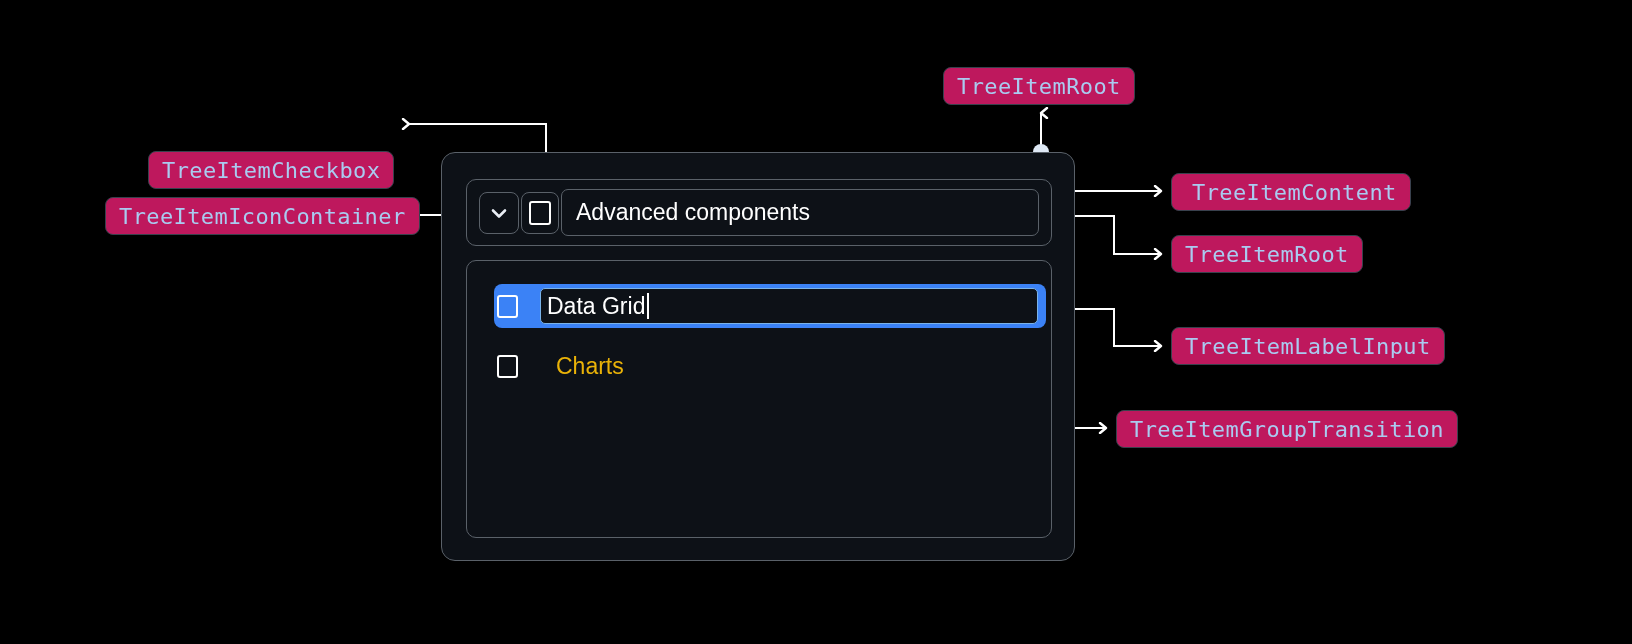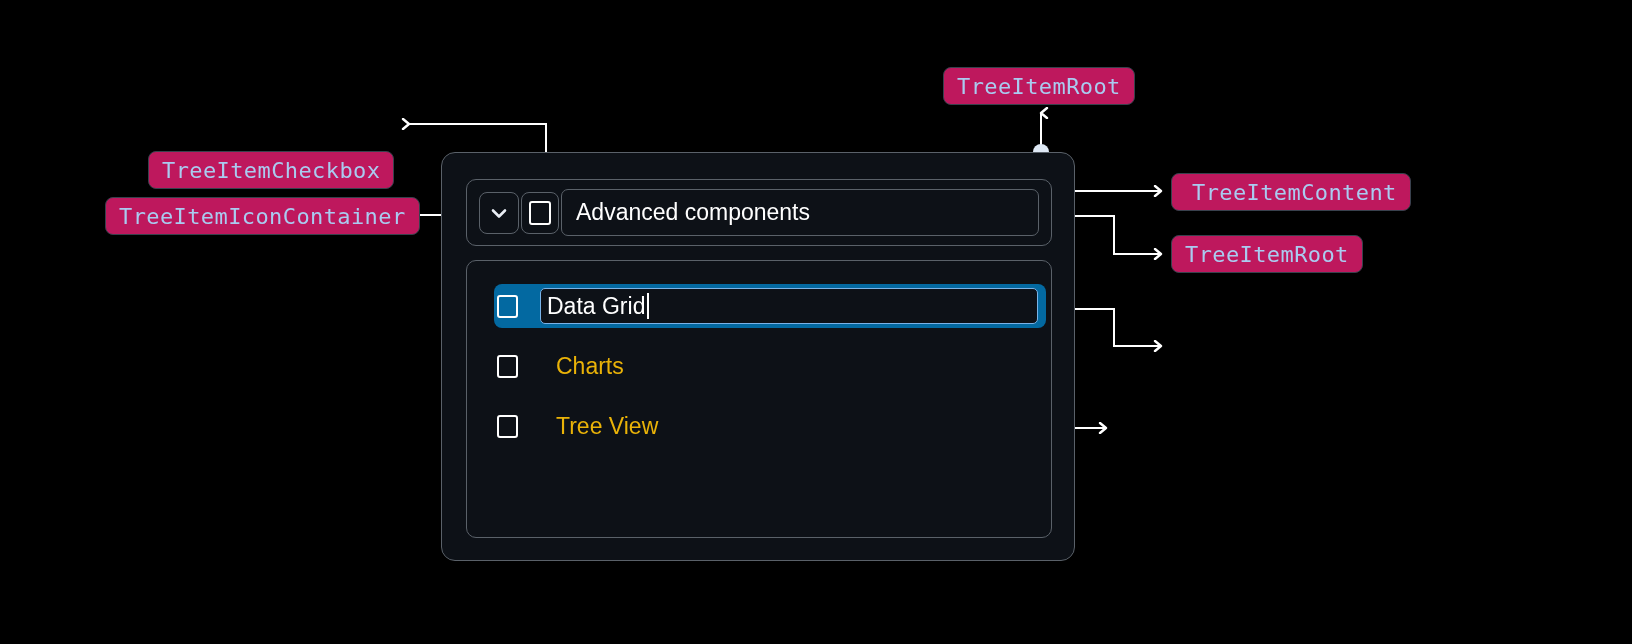--- a/index.html
+++ b/index.html
@@ -94,21 +94,21 @@
   }
 
   .tree-row {
     display: flex; align-items: center;
     height: 44px;
     margin: 0 0 16px 0;
     padding-left: 30px;
     gap: 22px;
   }
   .tree-row.selected {
-    background: #0369a1;
+    background: #3b82f6;
     border-radius: 8px;
     margin-left: 27px;
     margin-right: 5px;
     padding-left: 3px;
   }
   .row-cb {
     width: 21px; height: 23px;
     border: 2.5px solid #ffffff;
     border-radius: 3px;
     flex: 0 0 auto;
@@ -186,21 +186,23 @@
   <div class="chip" style="left:148px; top:107px;margin-top:44px;">TreeItemCheckbox</div>
 
   <div class="chip" style="left:77px; top:197px;margin-left:28px;">TreeItemIconContainer</div>
 
   <div class="chip" style="left:943px; top:67px;">TreeItemRoot</div>
 
   <div class="chip" style="left:1171px; top:173px;padding-left:20px;">TreeItemContent</div>
 
   <div class="chip" style="left:1171px; top:235px;">TreeItemRoot</div>
 
-
+  <div class="chip" style="left:1171px; top:327px;">TreeItemLabelInput</div>
+
+  <div class="chip" style="left:1116px; top:410px;">TreeItemGroupTransition</div>
 
   <div class="tree-root">
 
     <div class="tree-content">
 
       <div class="icon-container">
         <span>
           <svg width="24" height="24" viewBox="0 0 24 24" fill="none" stroke="#e9eef5" stroke-width="2.6" stroke-linecap="round" stroke-linejoin="round">
             <path d="M6 9.5 L12 15.5 L18 9.5"></path>
           </svg>
@@ -223,21 +225,17 @@
           <span class="caret"></span>
         </span>
       </div>
 
       <div class="tree-row">
         <span class="row-cb"></span>
         <span class="row-text">Charts</span>
       </div>
 
 
-      <div class="tree-row">
-        <span class="row-cb"></span>
-        <span class="row-text">Tree View</span>
-      </div>
 
     </div>
   </div>
 
 </div>
 
 </body></html>

